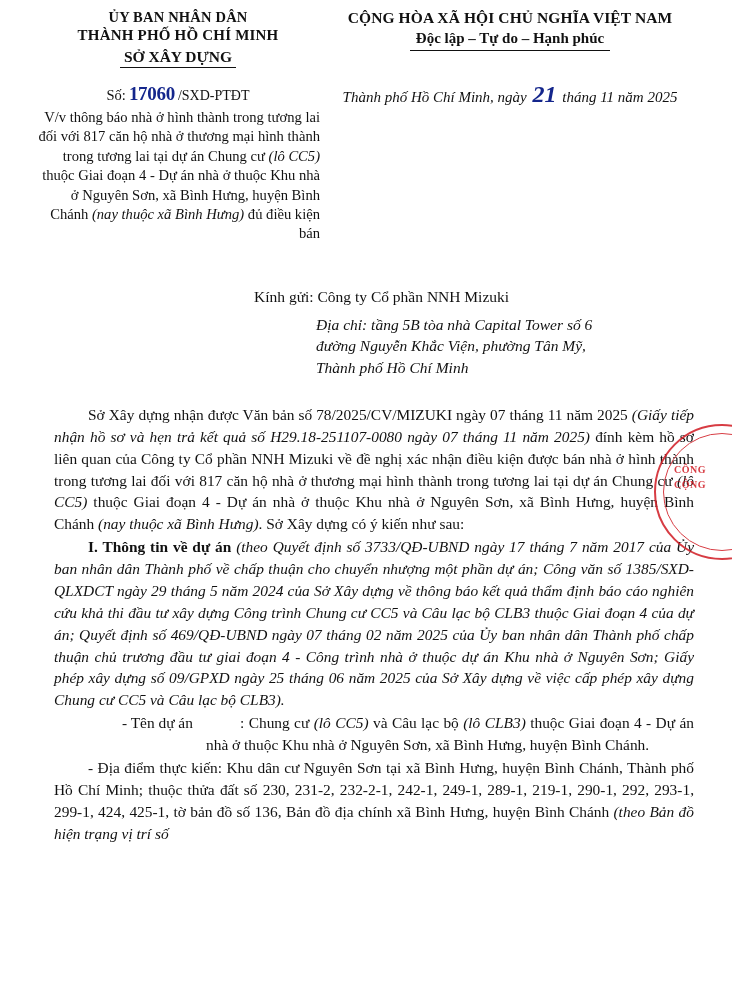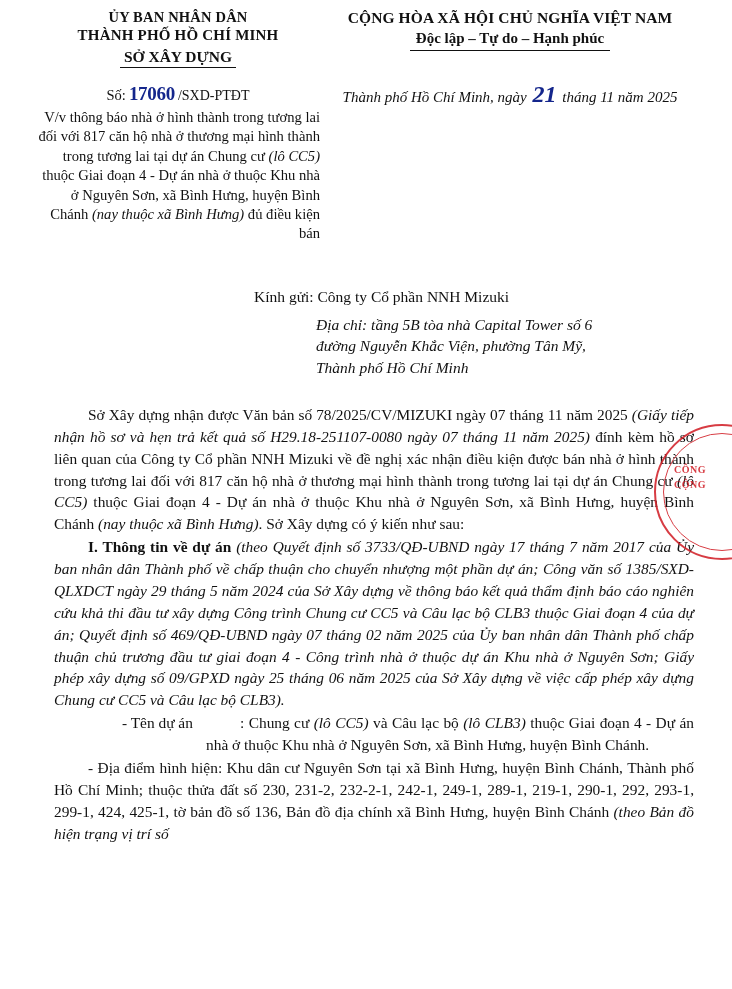--- a/index.html
+++ b/index.html
@@ -232,21 +232,21 @@
 
     <p><span>Sở Xây dựng nhận được Văn bản số 78/2025/CV/MIZUKI ngày 07 tháng 11 năm 2025 </span><i>(Giấy tiếp nhận hồ sơ và hẹn trả kết quả số H29.18-251107-0080 ngày 07 tháng 11 năm 2025)</i><span> đính kèm hồ sơ liên quan của Công ty Cổ phần NNH Mizuki về đề nghị xác nhận điều kiện được bán nhà ở hình thành trong tương lai đối với 817 căn hộ nhà ở thương mại hình thành trong tương lai tại dự án Chung cư </span><i>(lô CC5)</i><span> thuộc Giai đoạn 4 - Dự án nhà ở thuộc Khu nhà ở Nguyên Sơn, xã Bình Hưng, huyện Bình Chánh </span><i>(nay thuộc xã Bình Hưng)</i><span>. Sở Xây dựng có ý kiến như sau:</span></p>
 
     <p><b>I. Thông tin về dự án </b><i>(theo Quyết định số 3733/QĐ-UBND ngày 17 tháng 7 năm 2017 của Ủy ban nhân dân Thành phố về chấp thuận cho chuyển nhượng một phần dự án; Công văn số 1385/SXD-QLXDCT ngày 29 tháng 5 năm 2024 của Sở Xây dựng về thông báo kết quả thẩm định báo cáo nghiên cứu khả thi đầu tư xây dựng Công trình Chung cư CC5 và Câu lạc bộ CLB3 thuộc Giai đoạn 4 của dự án; Quyết định số 469/QĐ-UBND ngày 07 tháng 02 năm 2025 của Ủy ban nhân dân Thành phố chấp thuận chủ trương đầu tư giai đoạn 4 - Công trình nhà ở thuộc dự án Khu nhà ở Nguyên Sơn; Giấy phép xây dựng số 09/GPXD ngày 25 tháng 06 năm 2025 của Sở Xây dựng về việc cấp phép xây dựng Chung cư CC5 và Câu lạc bộ CLB3).</i></p>
 
     <p class="dashline">
       <span class="k">- Tên dự án</span>
       <span class="v"><span>: Chung cư </span><i>(lô CC5)</i><span> và Câu lạc bộ </span><i>(lô CLB3)</i><span> thuộc Giai đoạn 4 - Dự án nhà ở thuộc Khu nhà ở Nguyên Sơn, xã Bình Hưng, huyện Bình Chánh.</span></span>
     </p>
 
-    <p><span>- Địa điểm hình hiện</span><span>: Khu dân cư Nguyên Sơn tại xã Bình Hưng, huyện Bình Chánh, Thành phố Hồ Chí Minh; thuộc thửa đất số 230, 231-2, 232-2-1, 242-1, 249-1, 289-1, 219-1, 290-1, 292, 293-1, 299-1, 424, 425-1, tờ bản đồ số 136, Bản đồ địa chính xã Bình Hưng, huyện Bình Chánh </span><i>(theo Bản đồ hiện trạng vị trí số</i></p>
+    <p><span>- Địa điểm thực kiến</span><span>: Khu dân cư Nguyên Sơn tại xã Bình Hưng, huyện Bình Chánh, Thành phố Hồ Chí Minh; thuộc thửa đất số 230, 231-2, 232-2-1, 242-1, 249-1, 289-1, 219-1, 290-1, 292, 293-1, 299-1, 424, 425-1, tờ bản đồ số 136, Bản đồ địa chính xã Bình Hưng, huyện Bình Chánh </span><i>(theo Bản đồ hiện trạng vị trí số</i></p>
 
   </div>
 
   <div class="seal">
     <div class="inner"></div>
     <div class="txt">
       <div>CÔNG</div>
       <div>CỘNG</div>
     </div>
   </div>

